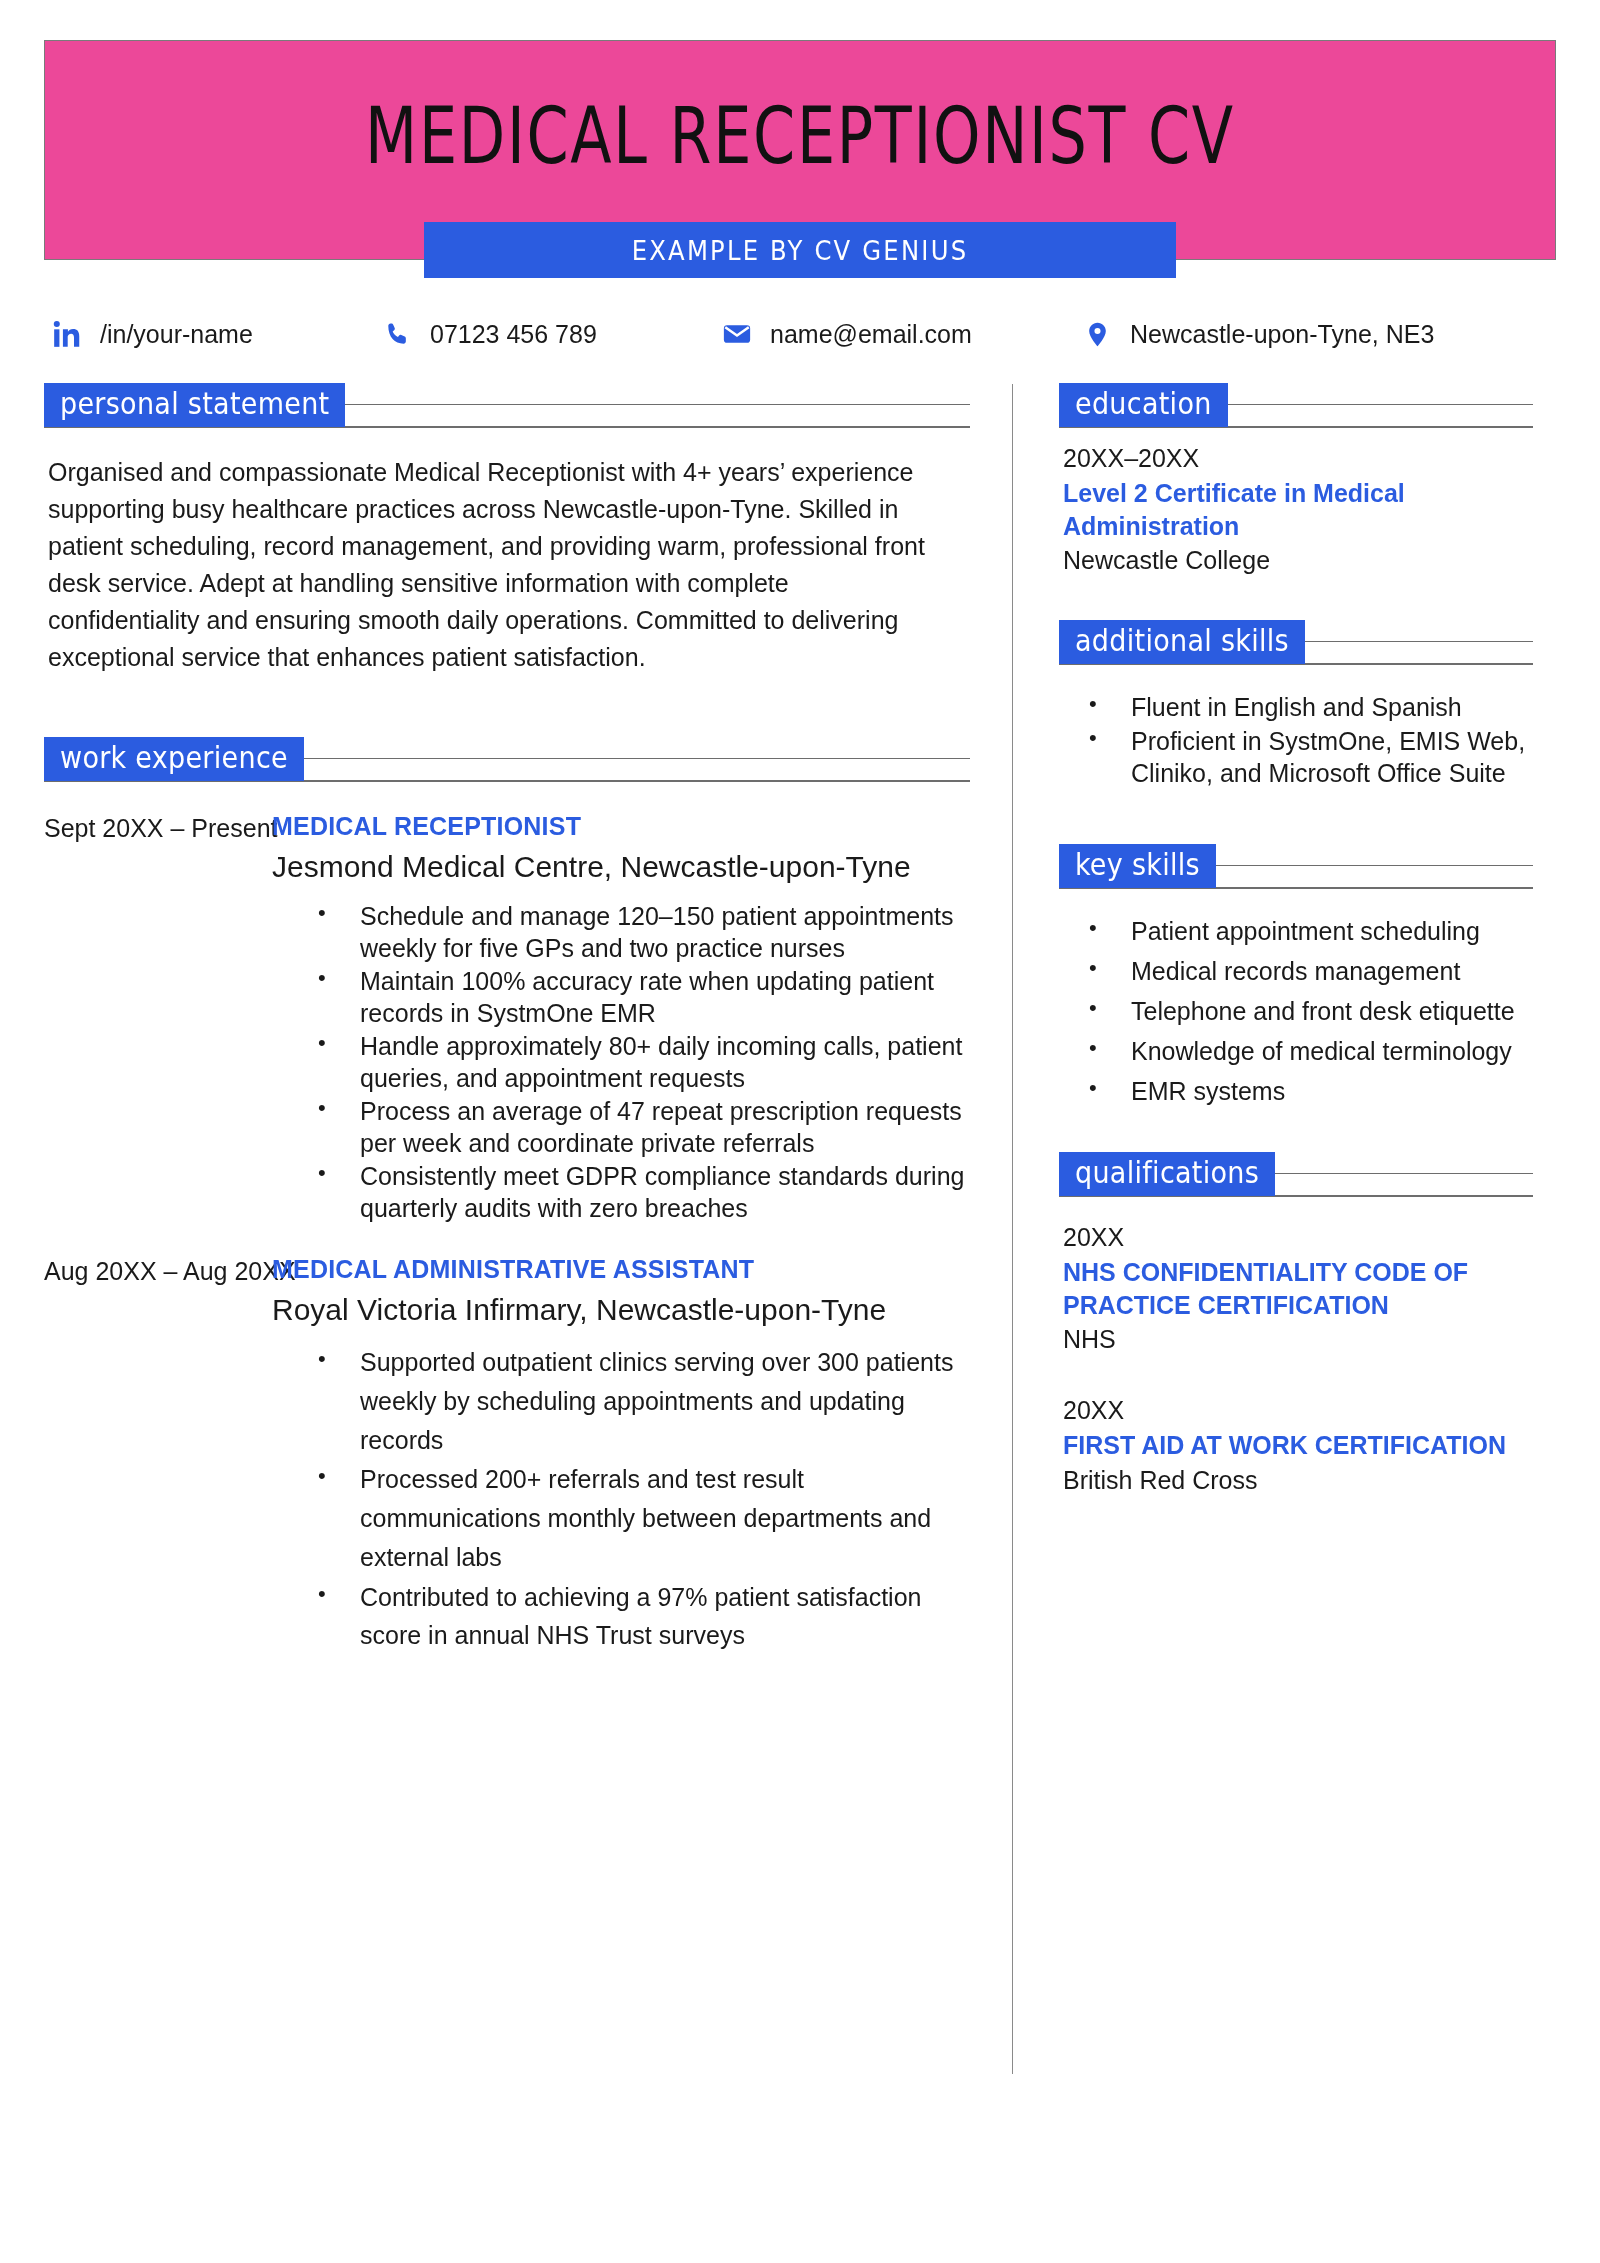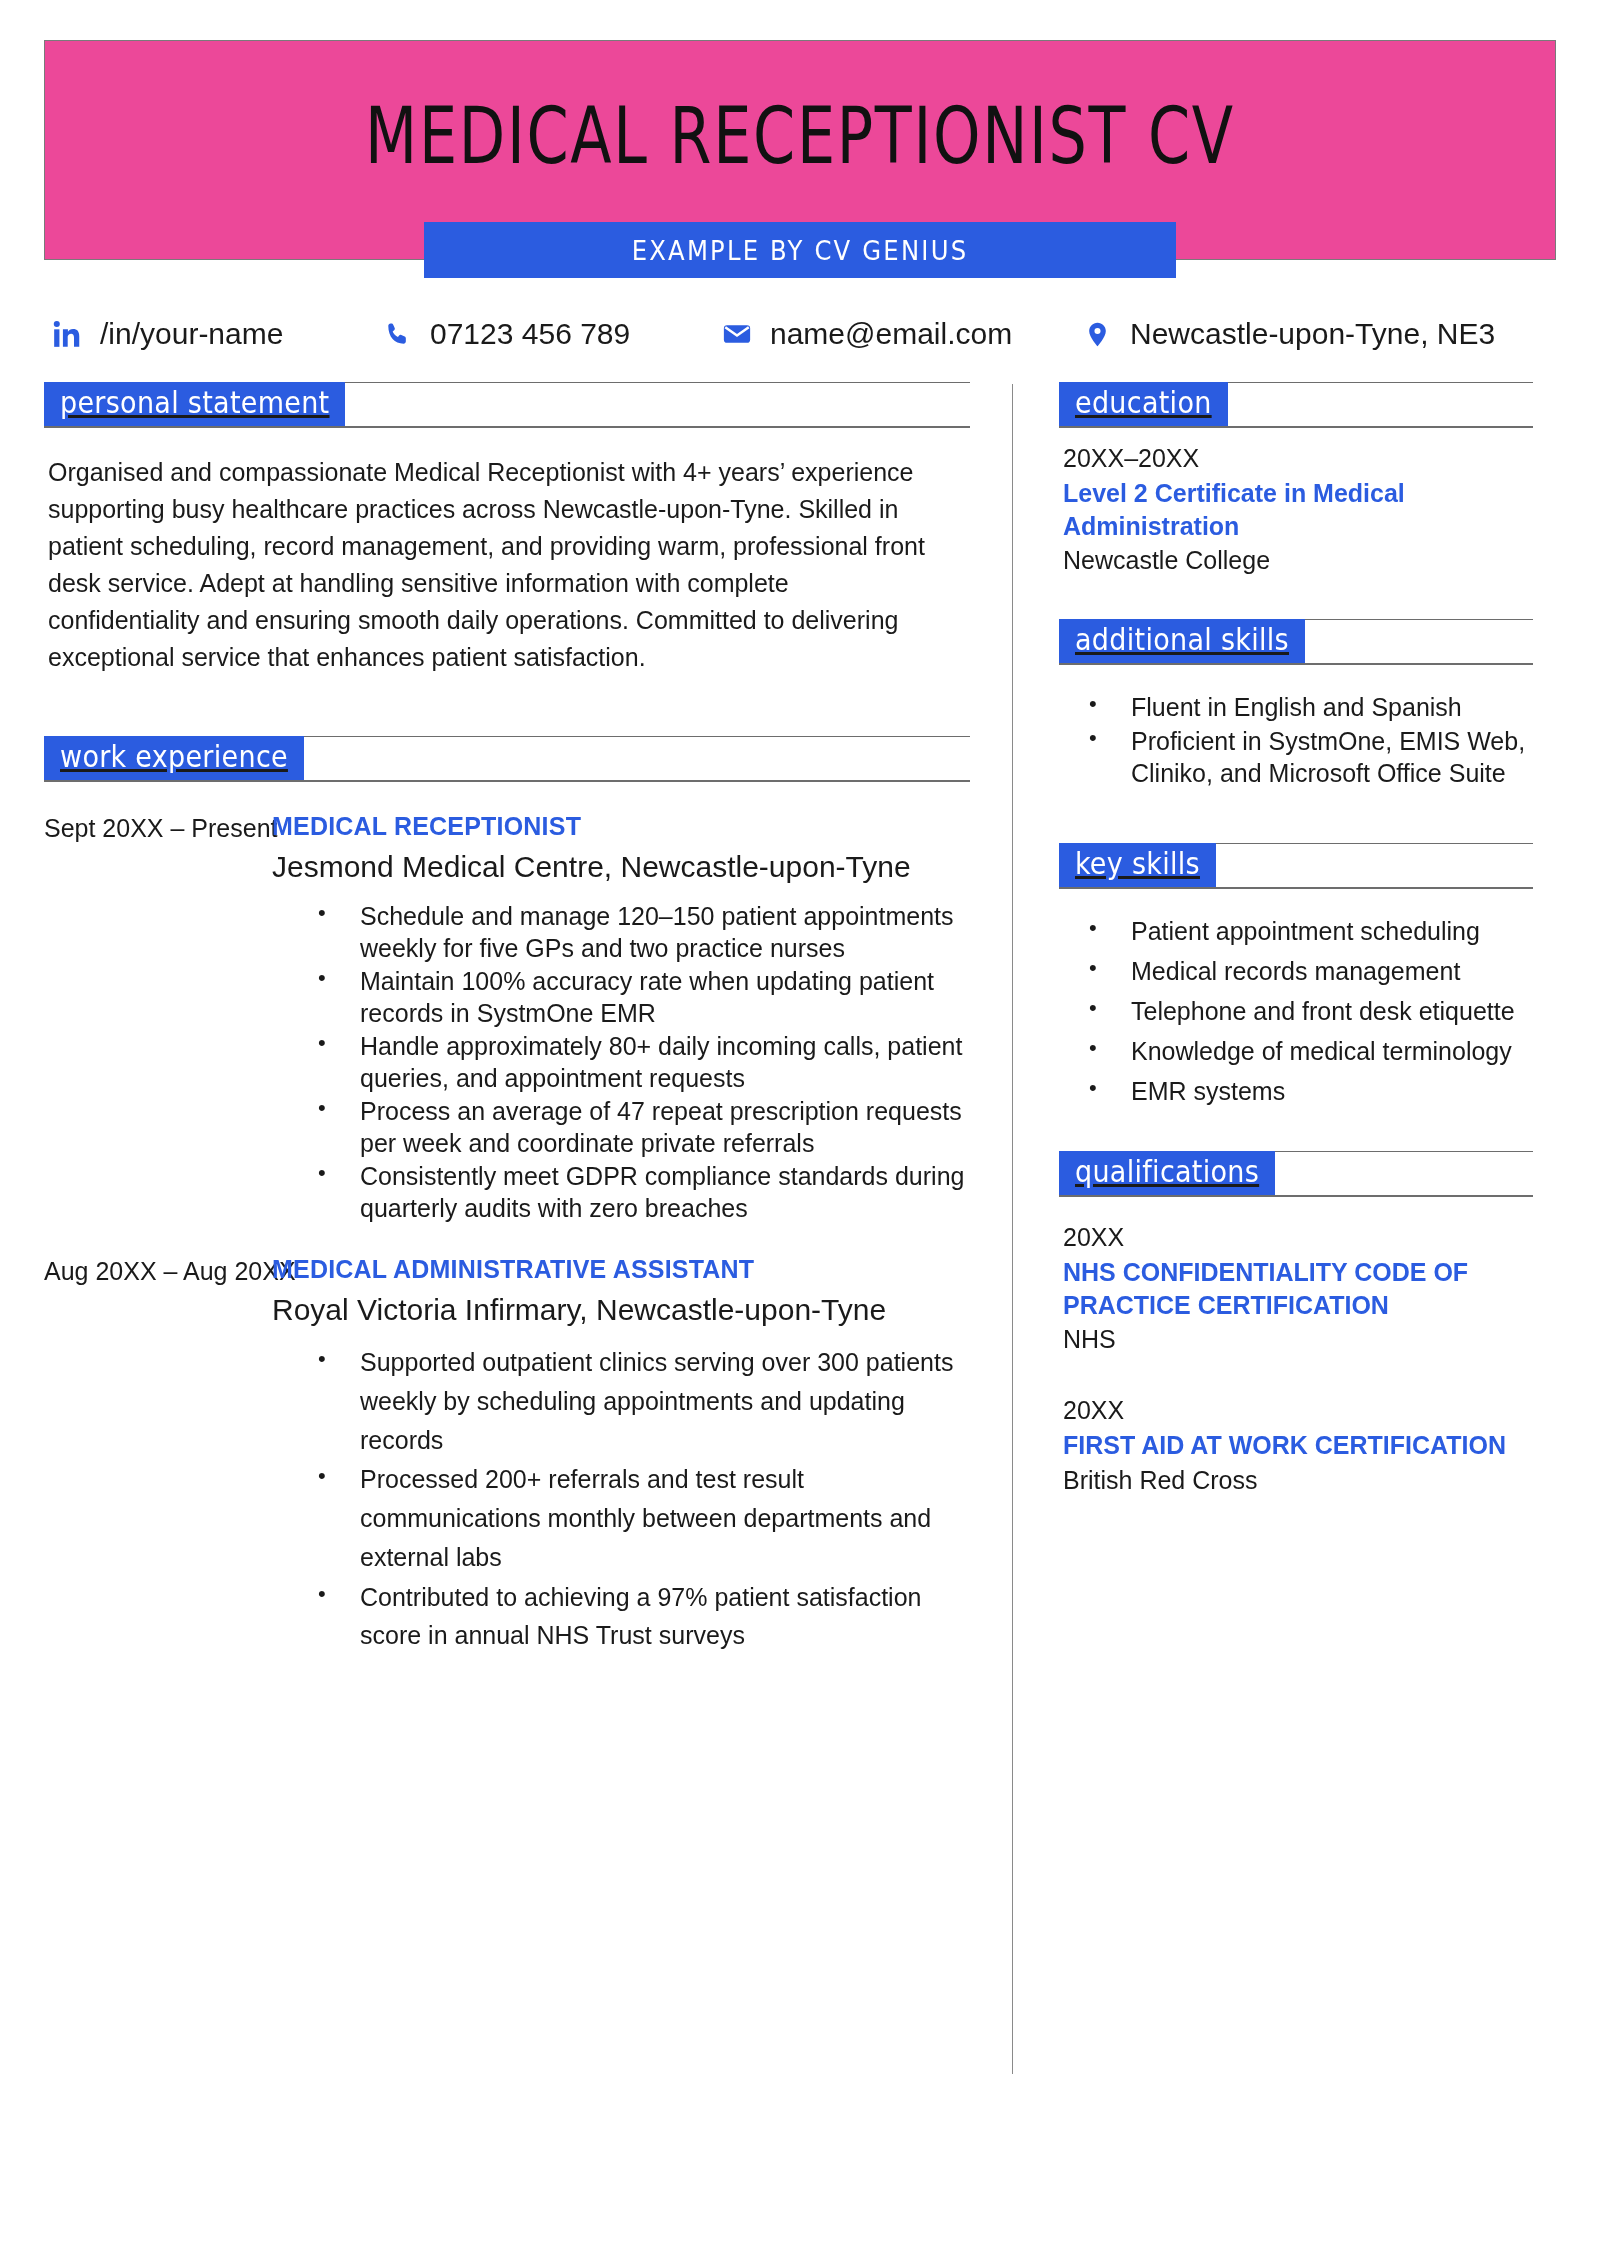--- a/index.html
+++ b/index.html
@@ -69,21 +69,21 @@
   .contact-row {
     margin-top: 52px;
     display: flex;
     align-items: center;
     height: 44px;
     padding-left: 6px;
   }
   .contact-item {
     display: flex;
     align-items: center;
-    font-size: 30px;
+    font-size: 25px;
     color: #1a1a1a;
   }
   .contact-item .ctext { margin-left: 16px; white-space: nowrap; }
   .ci-linkedin { width: 330px; }
   .ci-phone    { width: 340px; }
   .ci-email    { width: 360px; }
   .ci-location { flex: 1; }
   .cicon {
     width: 34px;
     display: flex;
@@ -108,24 +108,23 @@
   }
   .col-right { width: 520px; padding-left: 46px; }
 
   
   .section {
     position: relative;
     margin-bottom: 10px;
   }
   .sec-head {
     display: flex;
-    align-items: flex-start;
+    align-items: center;
     position: relative;
     height: 46px;
-    text-decoration: underline;
   }
   .sec-tag {
     background: #2B5CE0;
     color: #fff;
     font-family: "DejaVu Sans Condensed", "Liberation Sans Narrow", "Liberation Sans", sans-serif;
     font-stretch: condensed;
     font-size: 30px;
     letter-spacing: 0.3px;
     padding: 6px 16px 8px 16px;
     line-height: 1;

